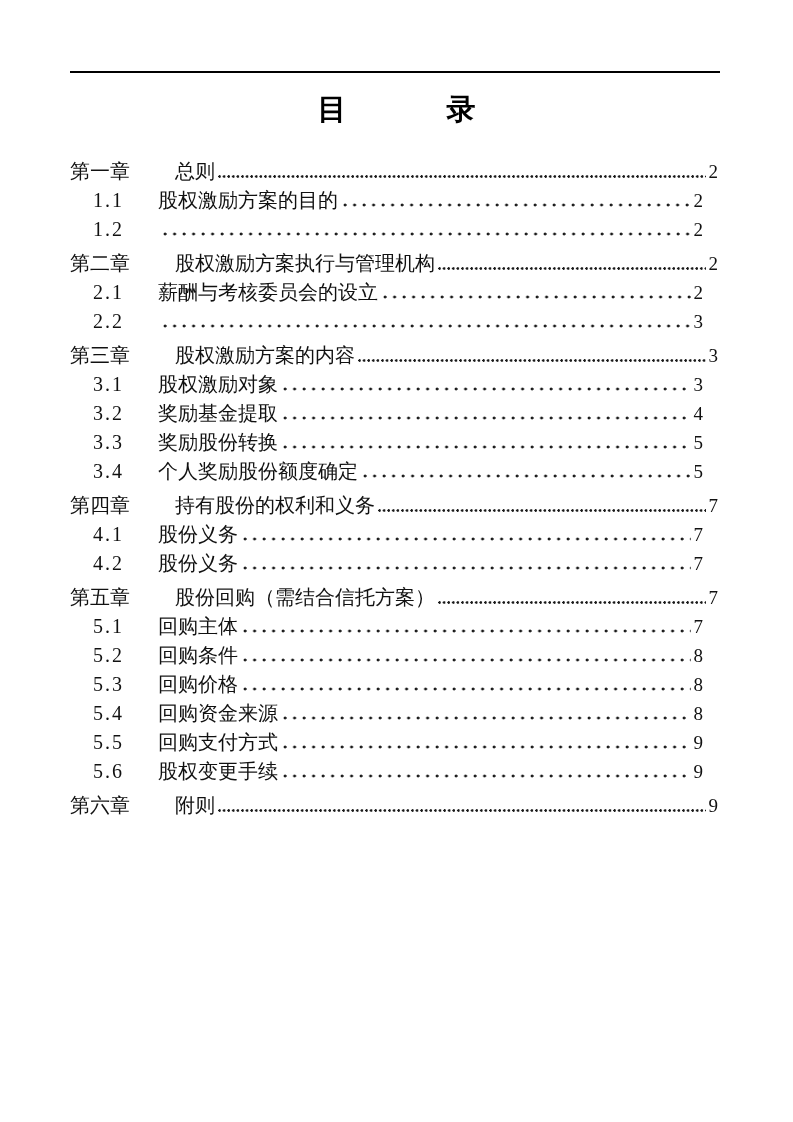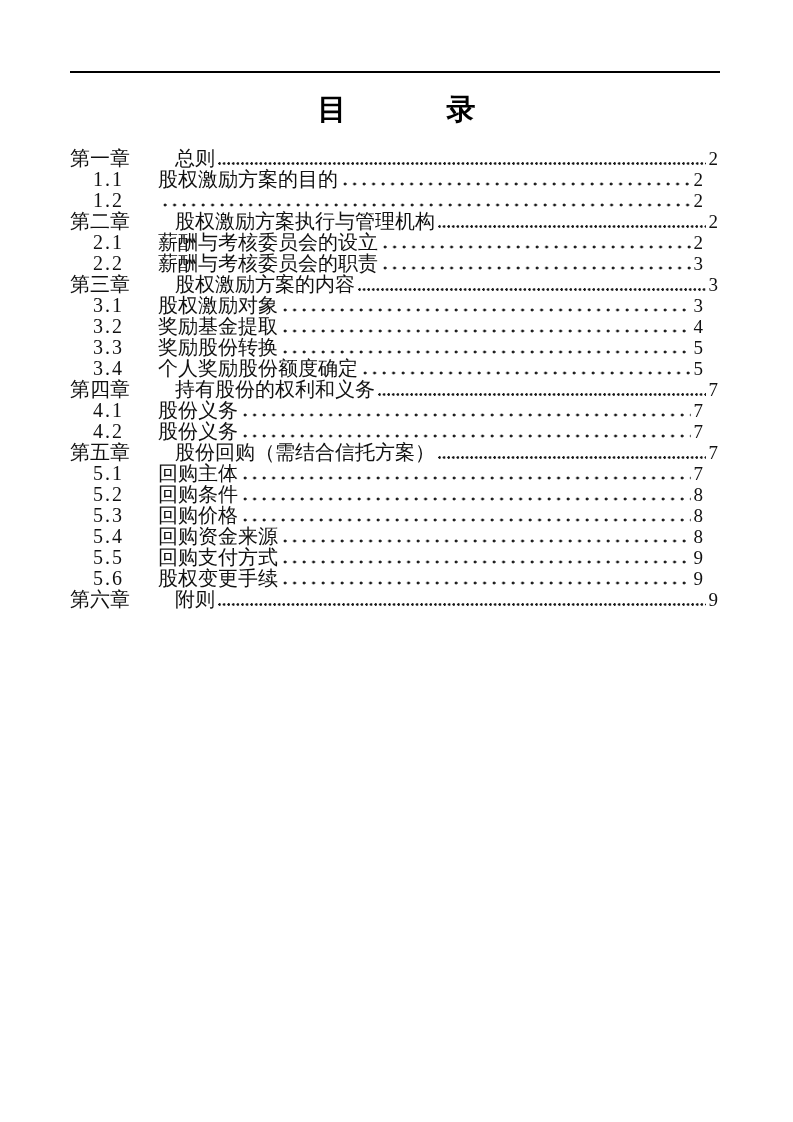--- a/index.html
+++ b/index.html
@@ -61,33 +61,33 @@
     height: 21px;
     margin: 0 3px;
     background-repeat: repeat-x;
   }
   .row .pagenum {
     flex: 0 0 auto;
     font-size: 19px;
   }
   
   .toc1 {
-    margin-top: 0;
+    margin-top: 13px;
   }
   .toc1 .label {
     width: 105px;
   }
   .toc1 .leader {
     background-image: radial-gradient(circle at 1.5px 1.5px, #1a1a1a 1.1px, transparent 1.5px);
     background-size: 4.6px 3px;
     background-position: 0 14px;
   }
   
   .toc2 {
-    margin-top: 0;
+    margin-top: 8px;
     padding-left: 23px;
     padding-right: 15px;
   }
   .toc2 .label {
     width: 65px;
     letter-spacing: 2px;
   }
   .toc2 .leader {
     background-image: radial-gradient(circle at 2px 2px, #1a1a1a 1.3px, transparent 1.7px);
     background-size: 9.5px 4px;
@@ -128,21 +128,20 @@
     <span class="pagenum">2</span>
   </div>
       <div class="row toc2">
     <span class="label">2.1</span>
     <span class="title">薪酬与考核委员会的设立</span>
     <span class="leader"></span>
     <span class="pagenum">2</span>
   </div>
       <div class="row toc2">
     <span class="label">2.2</span>
-    <span class="title">薪酬与考核委员会的职责</span>
     <span class="leader"></span>
     <span class="pagenum">3</span>
   </div>
       <div class="row toc1">
     <span class="label">第三章</span>
     <span class="title">股权激励方案的内容</span>
     <span class="leader"></span>
     <span class="pagenum">3</span>
   </div>
       <div class="row toc2">

